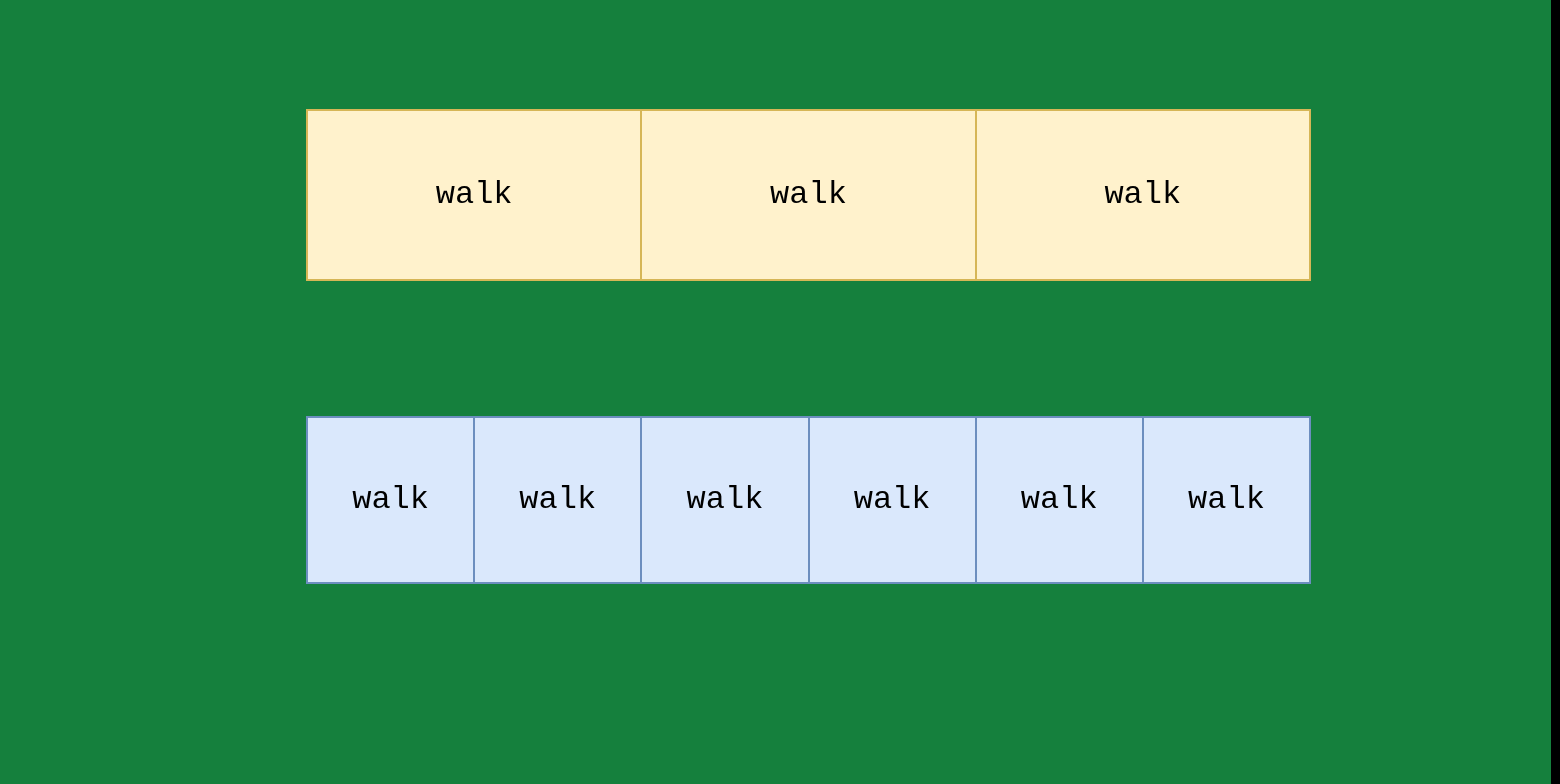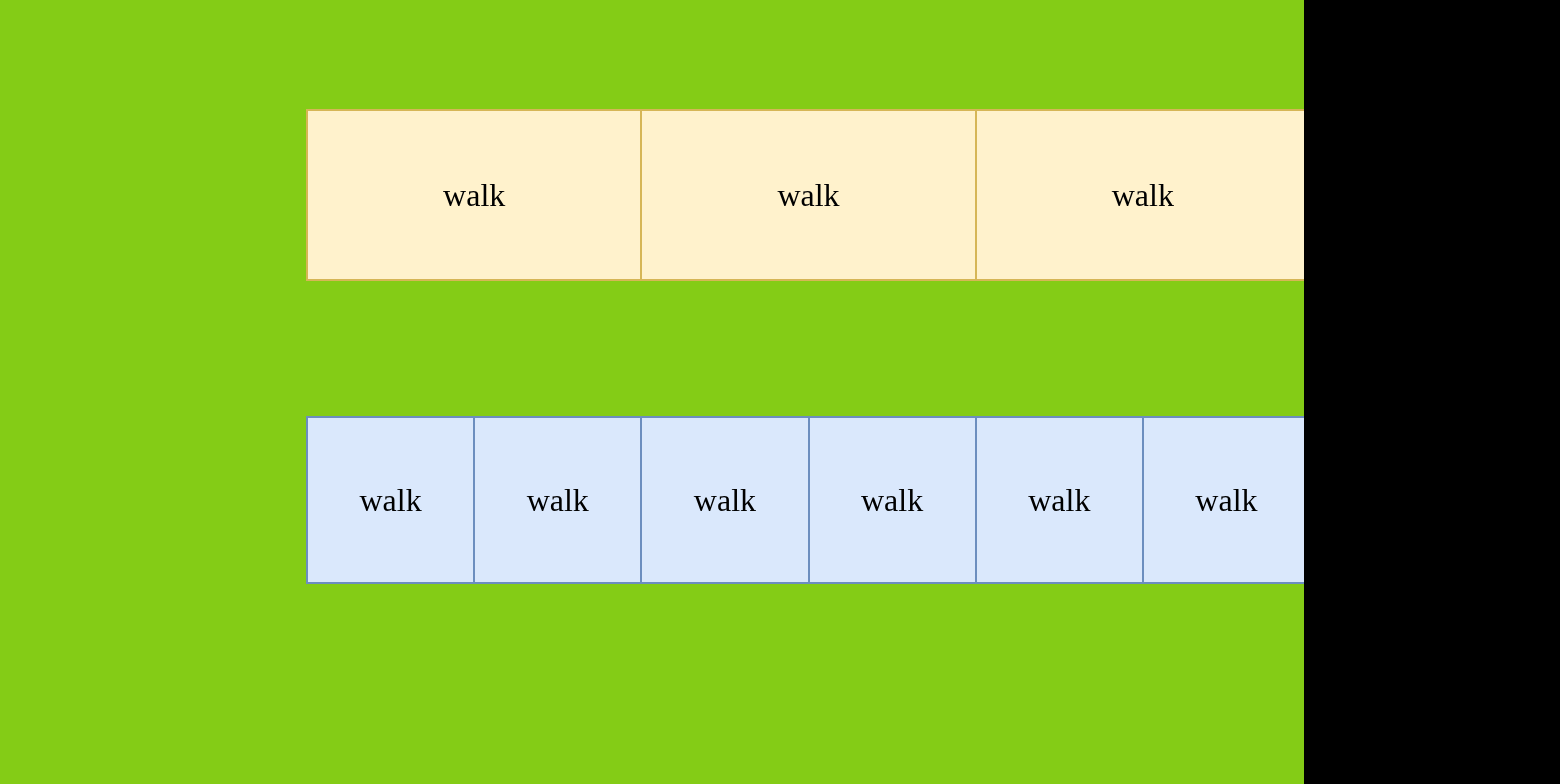--- a/index.html
+++ b/index.html
@@ -2,25 +2,25 @@
 <html><head>
 <meta charset="utf-8">
 <style>
   html, body {
     margin: 0;
     padding: 0;
     background: #000000;
   }
   .canvas {
     position: relative;
-    width: 1304px;
+    width: 1551px;
     height: 784px;
-    background: #84cc16;
+    background: #15803d;
     overflow: hidden;
-    font-family: Liberation Serif, serif;
+    font-family: Liberation Mono, monospace;
   }
   .seg-row {
     position: absolute;
     display: flex;
     box-sizing: border-box;
     background: var(--fill);
     border: 2px solid var(--border);
   }
   .row-top {
     left: 306px;

